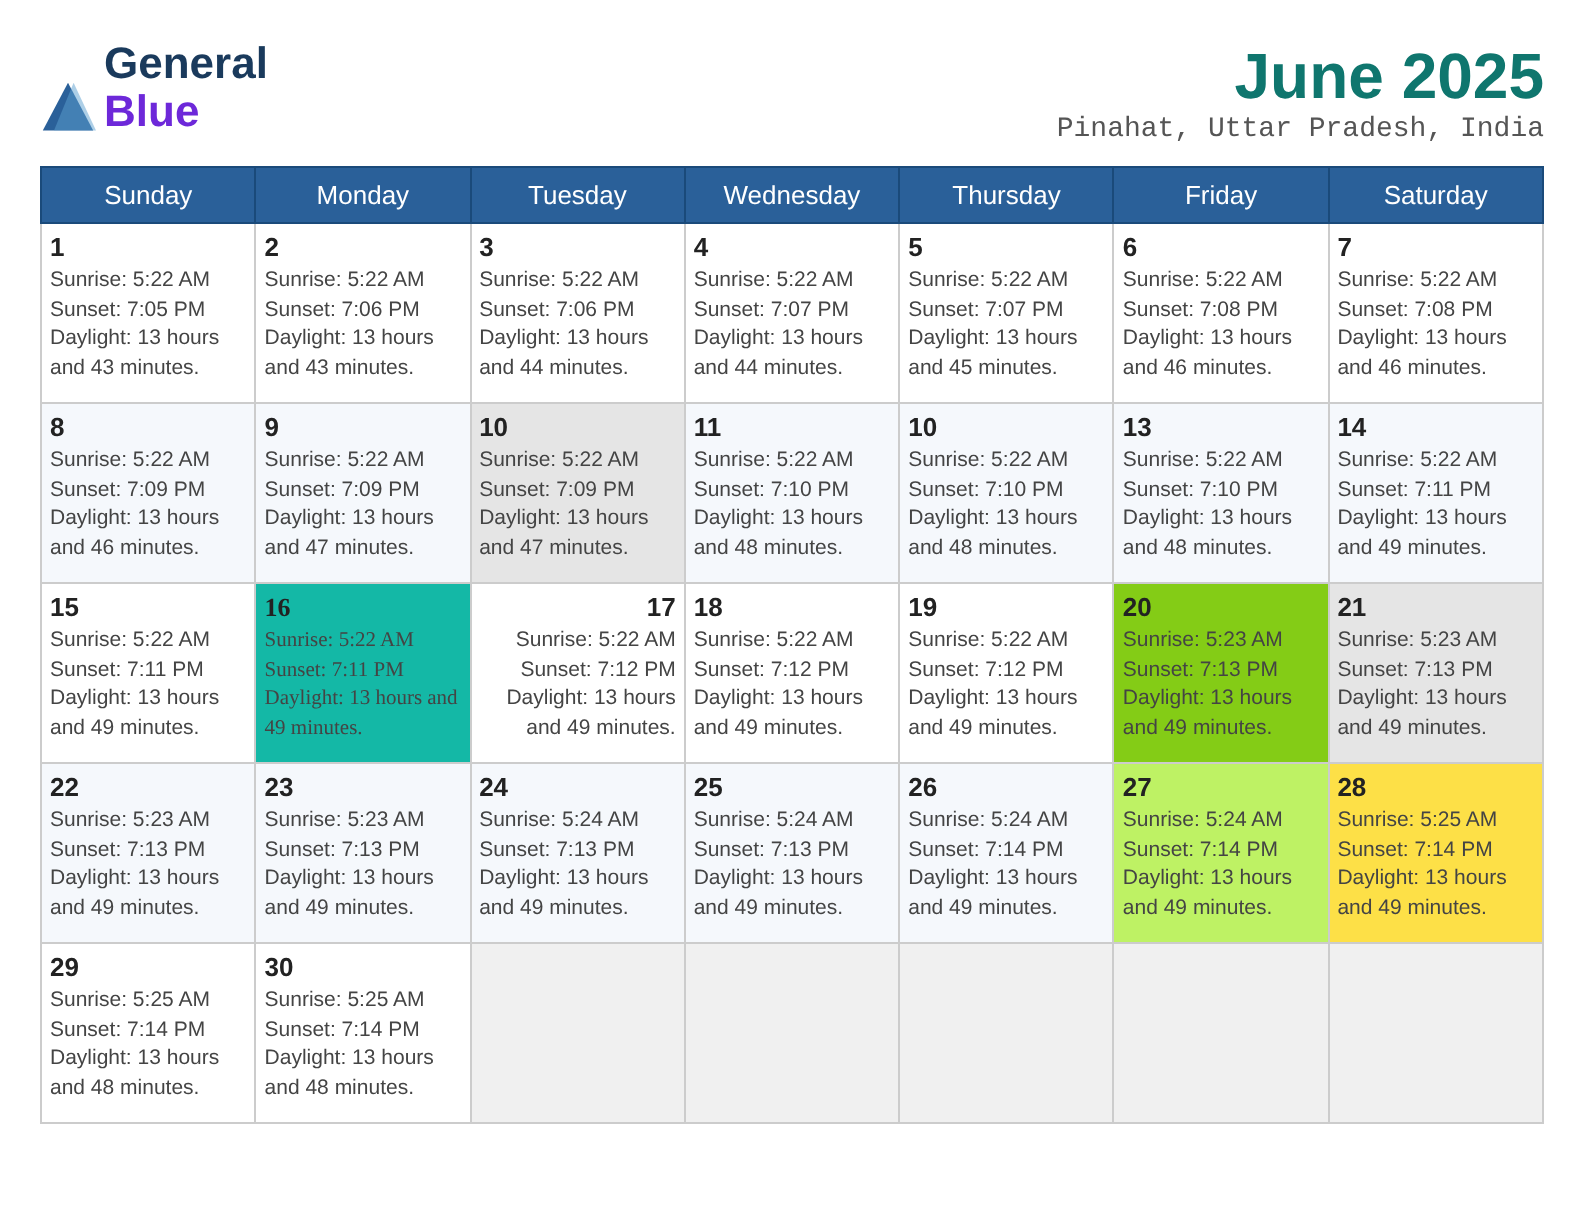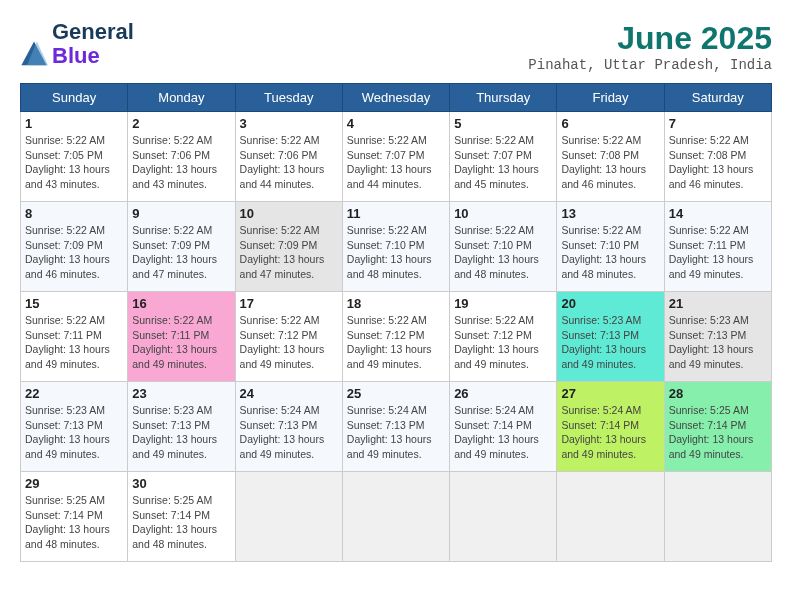--- a/index.html
+++ b/index.html
@@ -176,37 +176,37 @@
         <td style="background: rgb(245, 248, 252);">
           <span class="day-num">14</span>
           <div class="day-info">Sunrise: 5:22 AM<br>Sunset: 7:11 PM<br>Daylight: 13 hours and 49 minutes.</div>
         </td>
       </tr>
       <tr>
         <td style="background: rgb(255, 255, 255);">
           <span class="day-num">15</span>
           <div class="day-info">Sunrise: 5:22 AM<br>Sunset: 7:11 PM<br>Daylight: 13 hours and 49 minutes.</div>
         </td>
-        <td style="background: #f9a8d4;">
+        <td style="background: #14b8a6; font-family: Liberation Serif, serif;">
           <span class="day-num">16</span>
           <div class="day-info">Sunrise: 5:22 AM<br>Sunset: 7:11 PM<br>Daylight: 13 hours and 49 minutes.</div>
         </td>
-        <td style="background: rgb(255, 255, 255);">
+        <td style="background: rgb(255, 255, 255); text-align: right;">
           <span class="day-num">17</span>
           <div class="day-info">Sunrise: 5:22 AM<br>Sunset: 7:12 PM<br>Daylight: 13 hours and 49 minutes.</div>
         </td>
         <td style="background: rgb(255, 255, 255);">
           <span class="day-num">18</span>
           <div class="day-info">Sunrise: 5:22 AM<br>Sunset: 7:12 PM<br>Daylight: 13 hours and 49 minutes.</div>
         </td>
         <td style="background: rgb(255, 255, 255);">
           <span class="day-num">19</span>
           <div class="day-info">Sunrise: 5:22 AM<br>Sunset: 7:12 PM<br>Daylight: 13 hours and 49 minutes.</div>
         </td>
-        <td style="background: #5eead4; margin-left: 28px;">
+        <td style="background: #84cc16; margin-left: 28px;">
           <span class="day-num">20</span>
           <div class="day-info">Sunrise: 5:23 AM<br>Sunset: 7:13 PM<br>Daylight: 13 hours and 49 minutes.</div>
         </td>
         <td style="background: #e5e5e5; margin-left: 31px;">
           <span class="day-num">21</span>
           <div class="day-info">Sunrise: 5:23 AM<br>Sunset: 7:13 PM<br>Daylight: 13 hours and 49 minutes.</div>
         </td>
       </tr>
       <tr>
         <td style="background: rgb(245, 248, 252);">
@@ -226,21 +226,21 @@
           <div class="day-info">Sunrise: 5:24 AM<br>Sunset: 7:13 PM<br>Daylight: 13 hours and 49 minutes.</div>
         </td>
         <td style="background: rgb(245, 248, 252); margin-top: 36px;">
           <span class="day-num">26</span>
           <div class="day-info">Sunrise: 5:24 AM<br>Sunset: 7:14 PM<br>Daylight: 13 hours and 49 minutes.</div>
         </td>
         <td style="background: #bef264;">
           <span class="day-num">27</span>
           <div class="day-info">Sunrise: 5:24 AM<br>Sunset: 7:14 PM<br>Daylight: 13 hours and 49 minutes.</div>
         </td>
-        <td style="background: #86efac;">
+        <td style="background: #fde047;">
           <span class="day-num">28</span>
           <div class="day-info">Sunrise: 5:25 AM<br>Sunset: 7:14 PM<br>Daylight: 13 hours and 49 minutes.</div>
         </td>
       </tr>
       <tr>
         <td style="background: rgb(255, 255, 255);">
           <span class="day-num">29</span>
           <div class="day-info">Sunrise: 5:25 AM<br>Sunset: 7:14 PM<br>Daylight: 13 hours and 48 minutes.</div>
         </td>
         <td style="background: rgb(255, 255, 255);">

